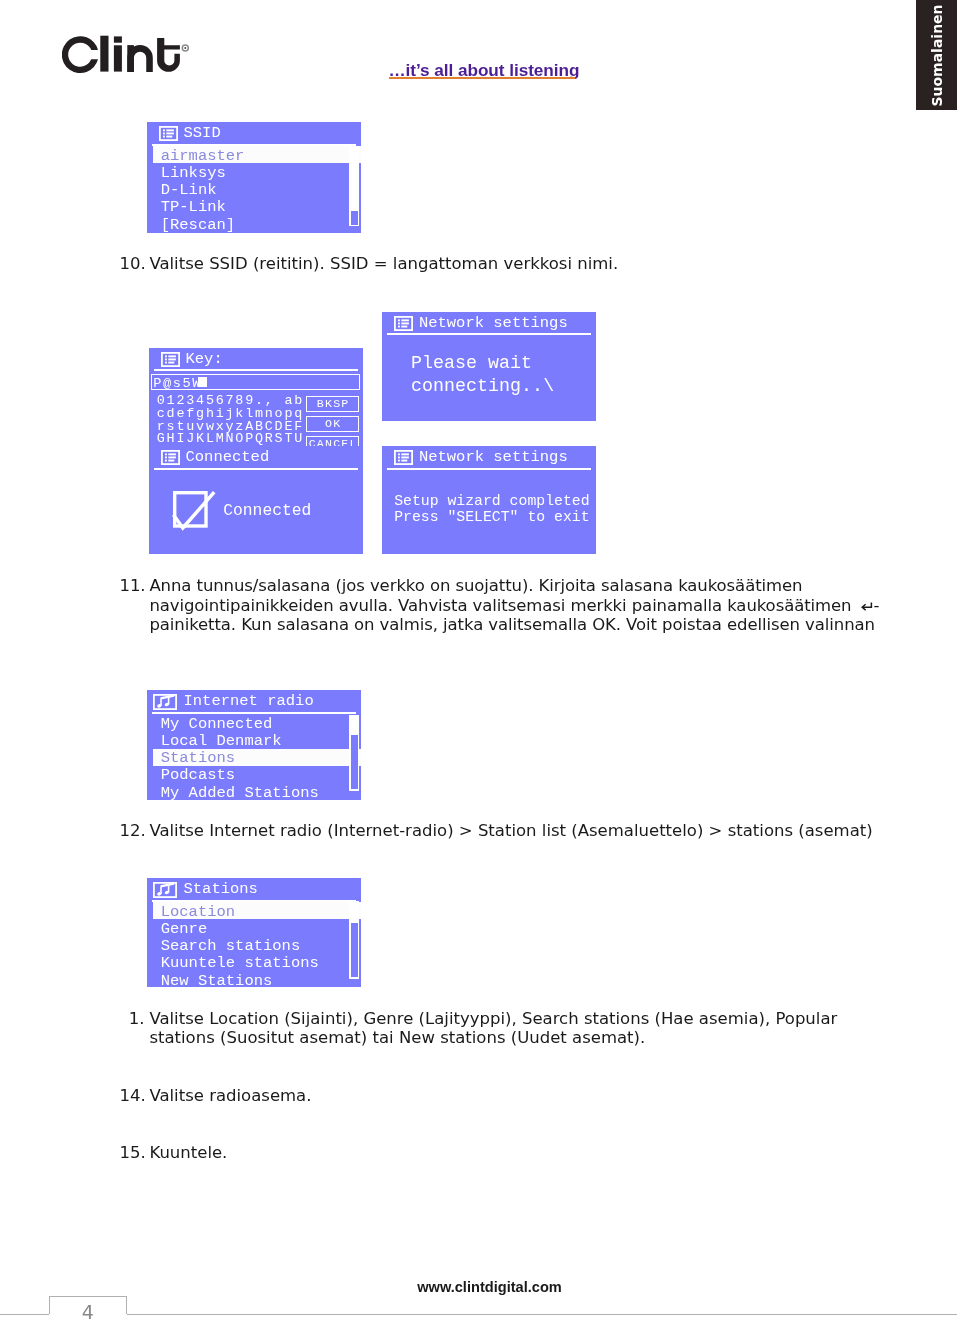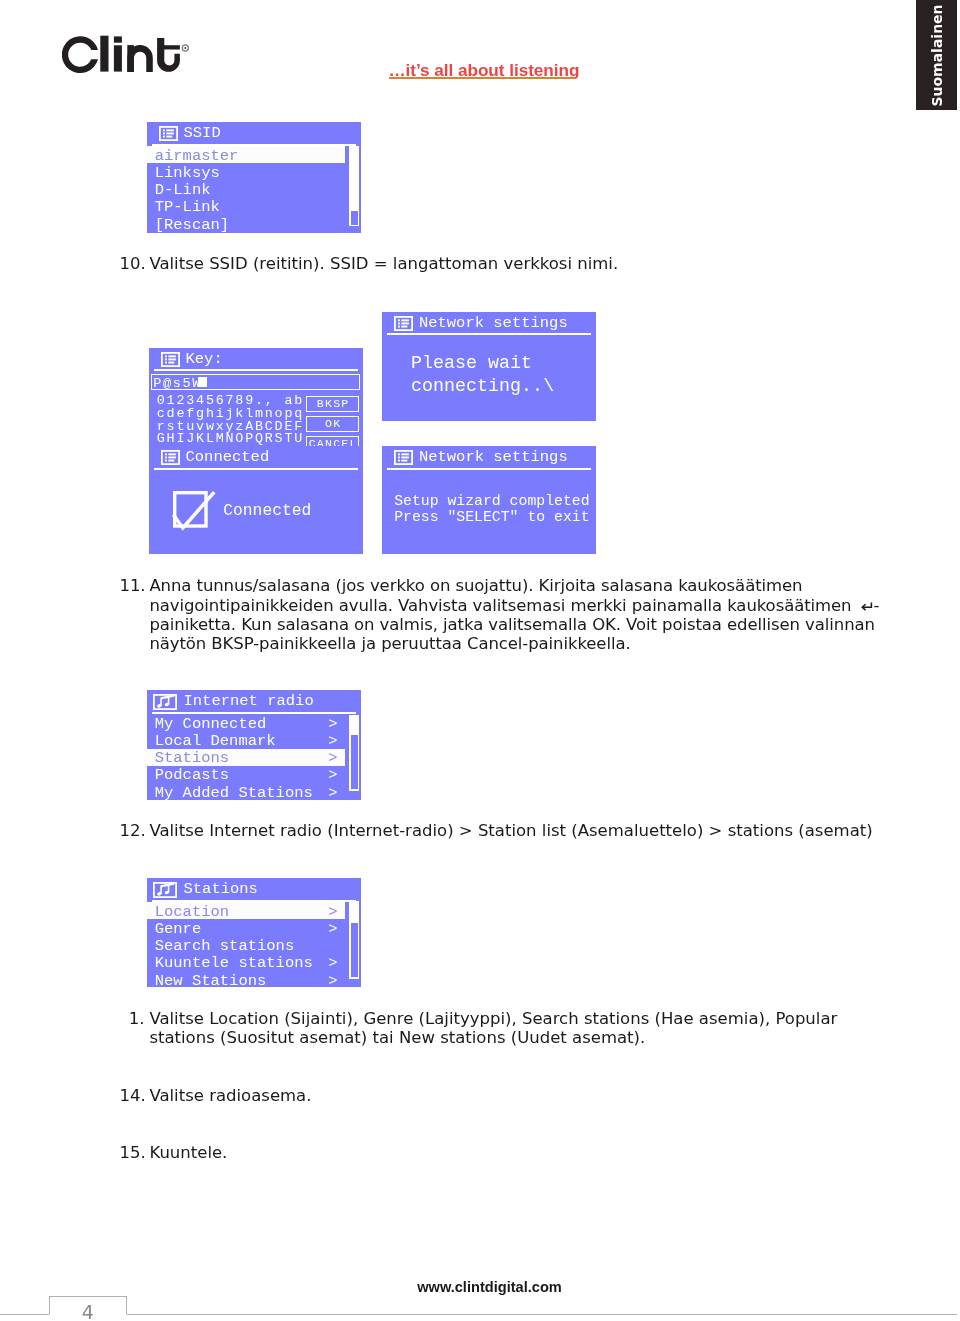--- a/index.html
+++ b/index.html
@@ -4,38 +4,38 @@
 <style>
   html,body{margin:0;padding:0;}
   body{width:960px;height:1321px;background:#ffffff;
        font-family:"Liberation Sans",sans-serif;position:relative;overflow:hidden;
        -webkit-font-smoothing:antialiased;}
   .page{position:absolute;left:0;top:0;width:960px;height:1321px;}
 
   
   .logo{position:absolute;left:62px;top:35.4px;width:135px;height:50px;}
   .tagline{position:absolute;left:388.4px;top:60px;font-size:17.2px;font-weight:bold;
-           color:#ef4444;letter-spacing:-0.05px;font-family:"Liberation Sans",sans-serif;}
+           color:#4c1d95;letter-spacing:-0.05px;font-family:"Liberation Sans",sans-serif;}
   .tagline-rule{position:absolute;left:389px;top:77px;width:186px;height:2px;background:#e0802e;}
   .lang-tab{position:absolute;left:915.5px;top:0px;width:41px;height:110px;background:#2a2220;}
   .lang-tab span{position:absolute;left:-34.5px;top:48px;width:110px;height:15px;
        transform:rotate(-90deg);text-align:center;
        white-space:nowrap;color:#fff;font-size:14px;font-weight:bold;letter-spacing:0px;
        font-family:"DejaVu Sans",sans-serif;}
 
   
   .lcd{position:absolute;background:#7b7bfe;color:#ffffff;
        font-family:"Liberation Mono","DejaVu Sans Mono",monospace;
        font-size:15.5px;line-height:17.2px;overflow:hidden;}
   .lcd .hdr{position:absolute;left:0;top:0;width:100%;height:23px;}
   .lcd .hdr .ico{position:absolute;left:11.6px;top:4.3px;line-height:0;}
   .lcd .hdr .ico-music{left:6.4px;top:4.4px;}
   .lcd .hdr .txt{position:absolute;left:36.5px;top:3.2px;white-space:pre;}
   .lcd .rule{position:absolute;left:5px;right:5px;top:21.5px;height:2px;background:#fff;}
-  .lcd .row{position:absolute;left:0;height:17.2px;white-space:pre;}
+  .lcd .row{position:absolute;left:6px;height:17.2px;white-space:pre;padding-left:44px;}
   .lcd .row .lbl{position:absolute;left:7.7px;top:1.5px;}
   .lcd .row .arw{position:absolute;right:7px;top:1.5px;}
   .lcd .row.sel{background:#fcfcfc;color:#8b8bdd;}
   .lcd .sbtrack{position:absolute;width:10px;background:#fff;}
   .lcd .sbthumb{position:absolute;width:6.8px;background:#7b7bfe;}
   .lcd .body{position:absolute;white-space:pre;}
   .lcd .bigbody{font-size:18.3px;letter-spacing:0.05px;}
   .lcd .smbody{font-size:14.8px;}
   .lcd .cbody{font-size:16.3px;}
 
@@ -315,21 +315,20 @@
   </div>
   <div class="item" style="left:119.5px;top:576.2px;width:760px;letter-spacing:-0.09px;">
     <span class="num">11.</span>
     <span class="bodytxt ml">
         <span class="ln">Anna tunnus/salasana (jos verkko on suojattu). Kirjoita salasana kaukosäätimen</span>
         <span class="ln"><span>navigointipainikkeiden avulla. Vahvista valitsemasi merkki painamalla kaukosäätimen</span><span class="ret-glyph"><svg width="13" height="11" viewBox="0 0 13 11">
               <path d="M11.4 1.4 V6.2 H2.6" fill="none" stroke="#1a1a1a" stroke-width="1.5"></path>
               <path d="M5.6 3.3 L2.2 6.2 L5.6 9.1" fill="none" stroke="#1a1a1a" stroke-width="1.5"></path>
             </svg></span><span>-</span></span>
         <span class="ln">painiketta. Kun salasana on valmis, jatka valitsemalla OK. Voit poistaa edellisen valinnan</span>
-        <span class="ln">näytön BKSP-painikkeella ja peruuttaa Cancel-painikkeella.</span>
       </span>
   </div>
   <div class="item" style="left:119.5px;top:821.4px;width:800px;">
     <span class="num">12.</span>
     <span class="bodytxt">Valitse Internet radio (Internet-radio) &gt; Station list (Asemaluettelo) &gt; stations (asemat)</span>
   </div>
   <div class="item" style="left:119.5px;top:1008.8px;width:790px;">
     <span class="num">1.</span>
     <span class="bodytxt" style="width:745px;">Valitse Location (Sijainti), Genre (Lajityyppi), Search stations (Hae asemia), Popular stations (Suositut asemat) tai New stations (Uudet asemat).</span>
   </div>

